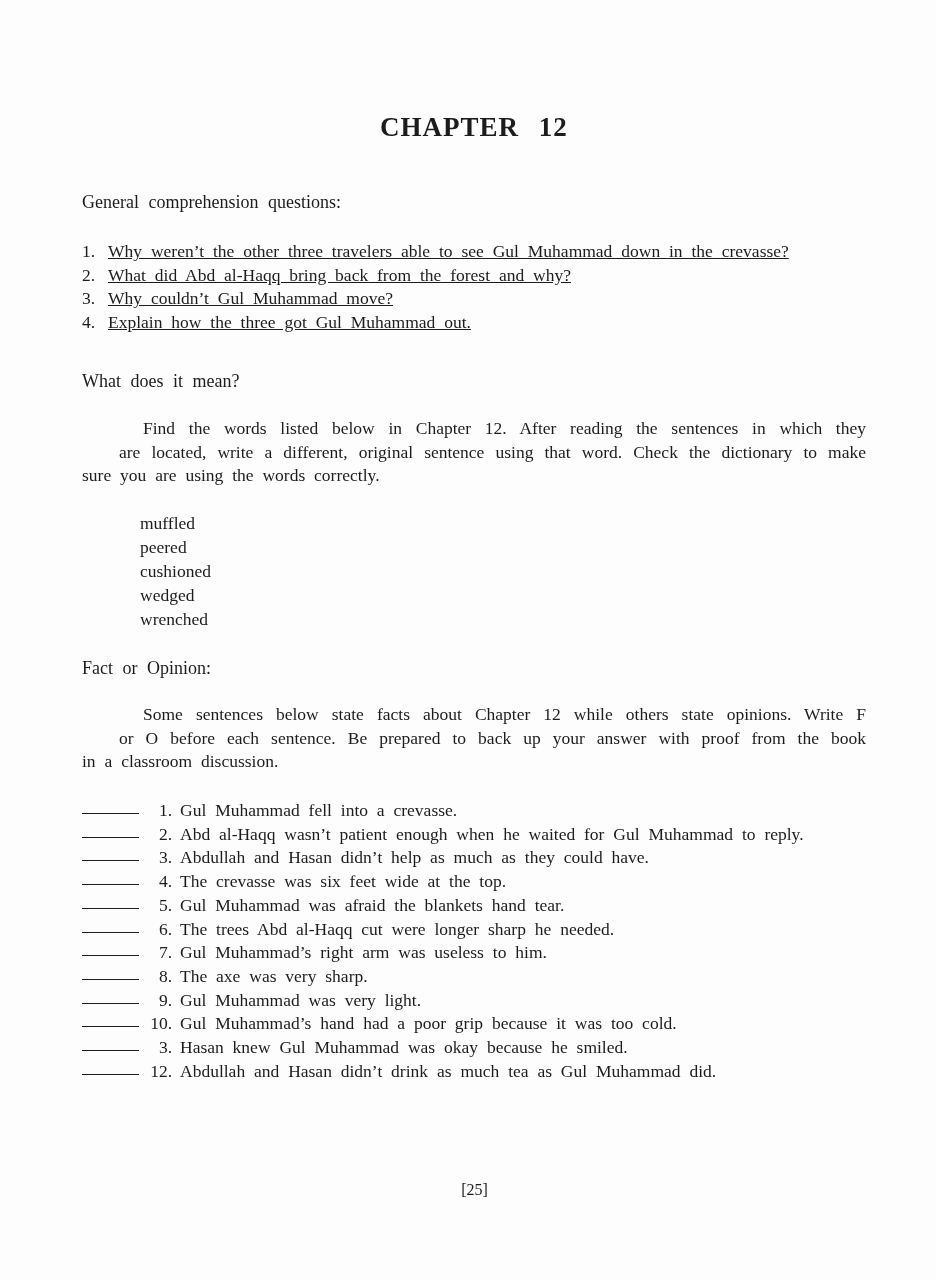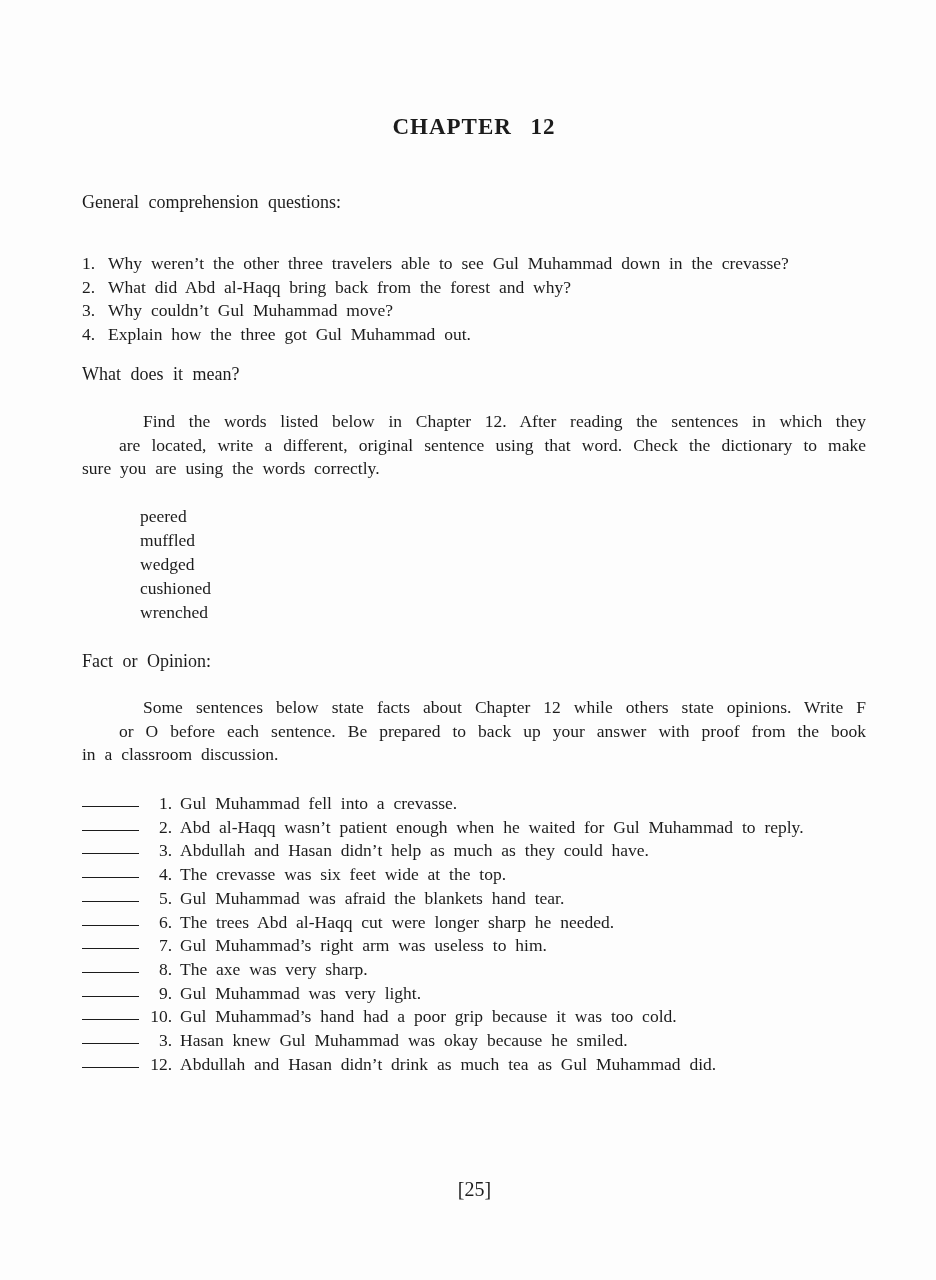--- a/index.html
+++ b/index.html
@@ -14,37 +14,37 @@
     color: var(--ink);
     font-family: "Liberation Serif", "DejaVu Serif", serif;
     font-size: 17.5px;
     line-height: 23.7px;
     word-spacing: 4.5px;
     padding: 112px 70px 0 82px;
     overflow: hidden;
   }
   .chapter-title {
     text-align: center;
-    font-size: 23px;
+    font-size: 27px;
     font-weight: bold;
     letter-spacing: 1px;
     word-spacing: 12px;
     line-height: 30px;
   }
   .sec-heading {
     font-size: 18px;
     font-weight: normal;
     line-height: 24px;
     word-spacing: 5px;
   }
   .h-comprehension { margin-top: 48px; }
-  .h-vocab { margin-top: 15px; }
+  .h-vocab { margin-top: 34px; }
   .h-fact { margin-top: 25px; }
 
-  .q-list { margin-top: 38px; }
+  .q-list { margin-top: 26px; text-decoration: underline; }
   .q-row { white-space: nowrap; }
   .q-num { display: inline-block; min-width: 26px; }
 
   .para { margin-top: 24px; }
   .para2 { margin-top: 23px; }
   .pline { text-align: justify; }
   .jline { text-align-last: justify; margin-left: 37px; }
   .indent { text-indent: 24px; }
 
   .word-list { margin-top: 23px; margin-left: 58px; line-height: 24px; }
@@ -58,21 +58,21 @@
     transform: translateY(-2px);
   }
   .f-num { display: inline-block; width: 33px; text-align: right; }
   .f-text { margin-left: 8px; text-align: center; }
 
   .page-num {
     position: absolute;
     left: 0; right: 0;
     bottom: 78px;
     text-align: center;
-    font-size: 20px;
+    font-size: 16px;
     padding-left: 13px;
   }
 </style>
 </head>
 <body>
 
 <div class="page">
 
   <div class="chapter-title">CHAPTER 12</div>
 
@@ -87,24 +87,24 @@
 
   <div class="sec-heading h-vocab">What does it mean?</div>
 
   <div class="para">
     <div class="pline jline indent">Find the words listed below in Chapter 12. After reading the sentences in which they</div>
     <div class="pline jline">are located, write a different, original sentence using that word. Check the dictionary to make</div>
     <div class="pline">sure you are using the words correctly.</div>
   </div>
 
   <div class="word-list">
+    <div>muffled</div>
     <div>peered</div>
-    <div>muffled</div>
+    <div>cushioned</div>
     <div>wedged</div>
-    <div>cushioned</div>
     <div>wrenched</div>
   </div>
 
   <div class="sec-heading h-fact">Fact or Opinion:</div>
 
   <div class="para para2">
     <div class="pline jline indent">Some sentences below state facts about Chapter 12 while others state opinions. Write F</div>
     <div class="pline jline">or O before each sentence. Be prepared to back up your answer with proof from the book</div>
     <div class="pline">in a classroom discussion.</div>
   </div>

